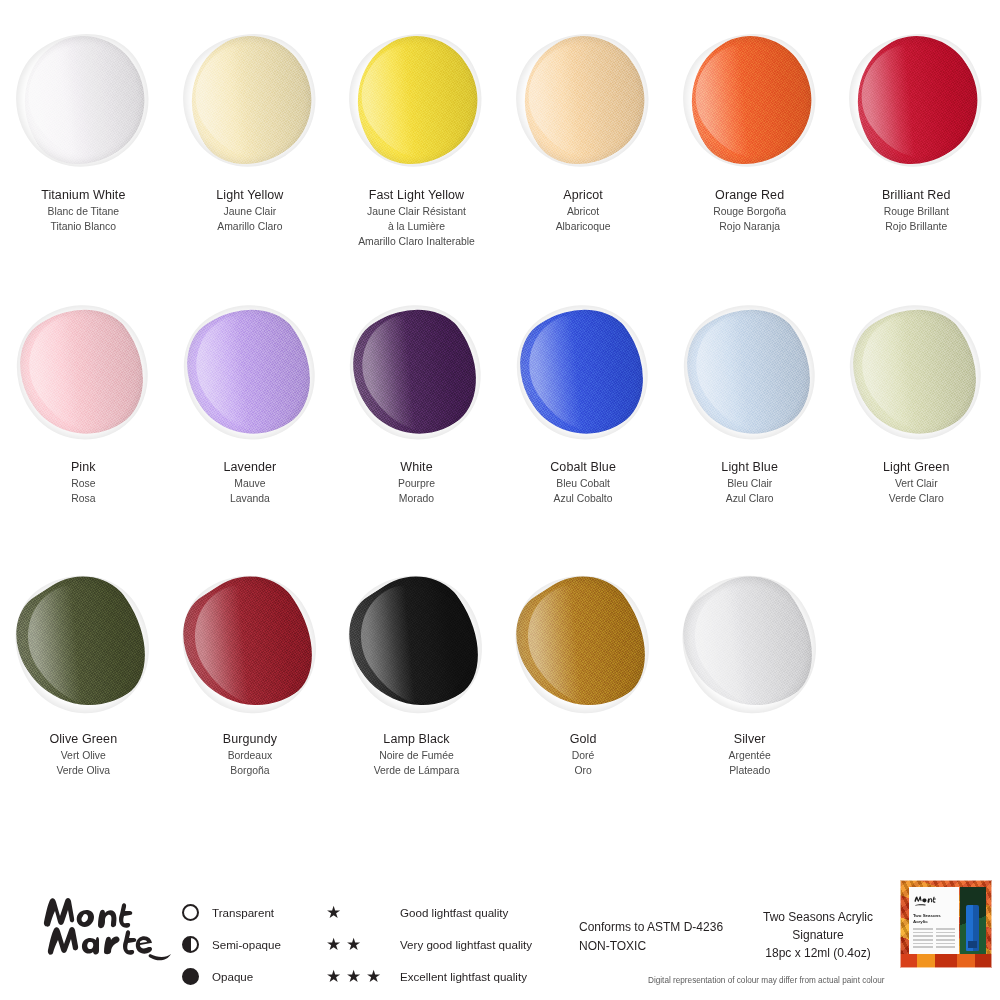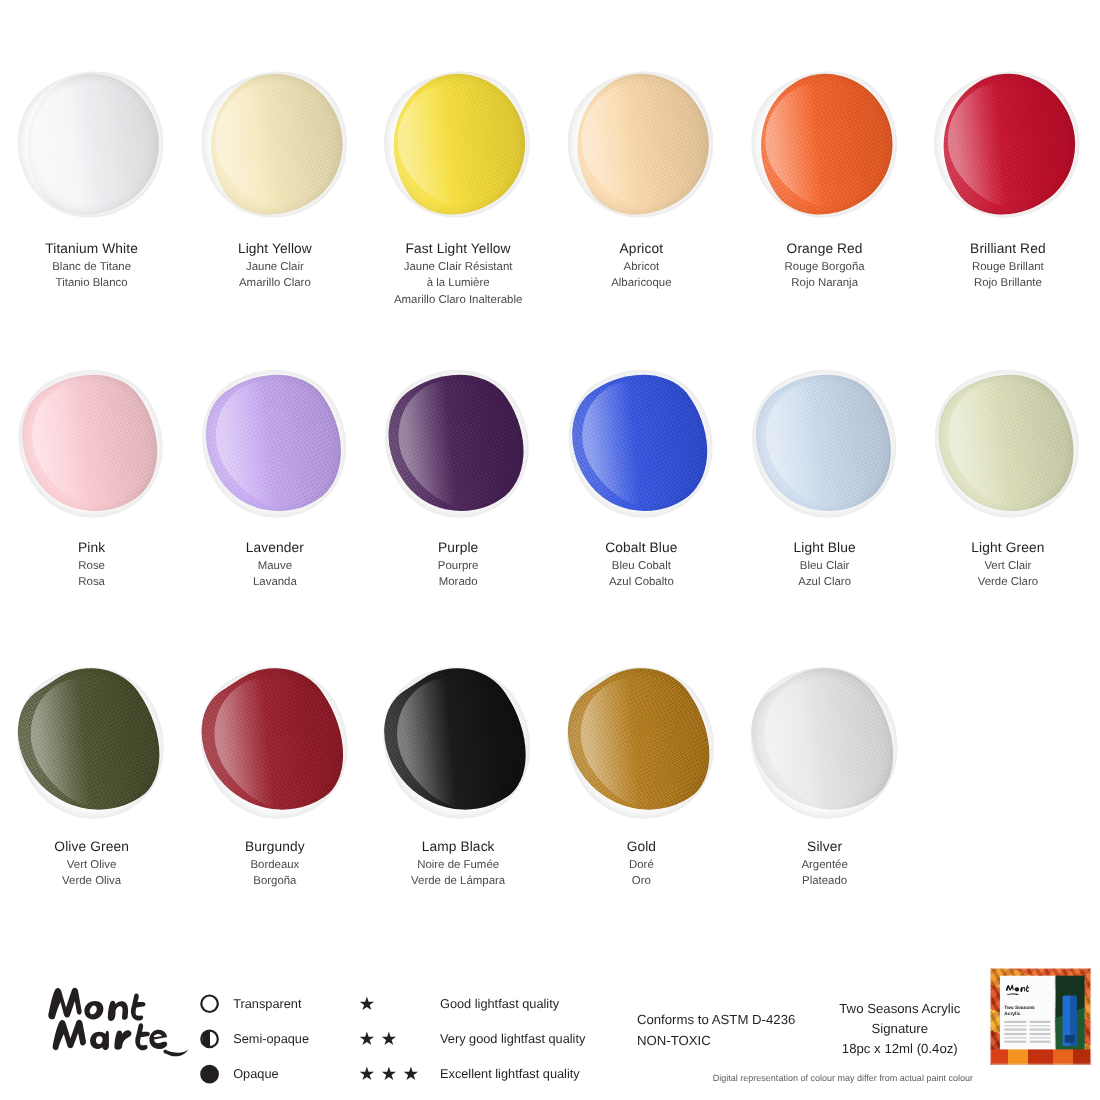--- a/index.html
+++ b/index.html
@@ -17,21 +17,21 @@
   #page {
     position: relative;
     width: 1000px;
     height: 1000px;
     background: #ffffff;
   }
 
   
   .grid {
     position: absolute;
-    top: 56px;
+    top: 25px;
     left: 0;
     width: 1000px;
   }
 
   .row {
     display: flex;
     width: 1000px;
   }
   .row-1 { height: 272px; }
   .row-2 { height: 272px; }
@@ -389,21 +389,21 @@
           <div class="name-en">Lavender</div>
           <div class="name-fr">Mauve</div>
           <div class="name-es">Lavanda</div>
         </div>
       </div>
       <div class="cell">
         <div class="swatch-box">
           <div class="stroke" style="background-color: rgb(74, 34, 89);"></div>
         </div>
         <div class="labels">
-          <div class="name-en">Purple</div>
+          <div class="name-en">White</div>
           <div class="name-fr">Pourpre</div>
           <div class="name-es">Morado</div>
         </div>
       </div>
       <div class="cell">
         <div class="swatch-box">
           <div class="stroke" style="background-color: rgb(53, 86, 224);"></div>
         </div>
         <div class="labels">
           <div class="name-en">Cobalt Blue</div>

